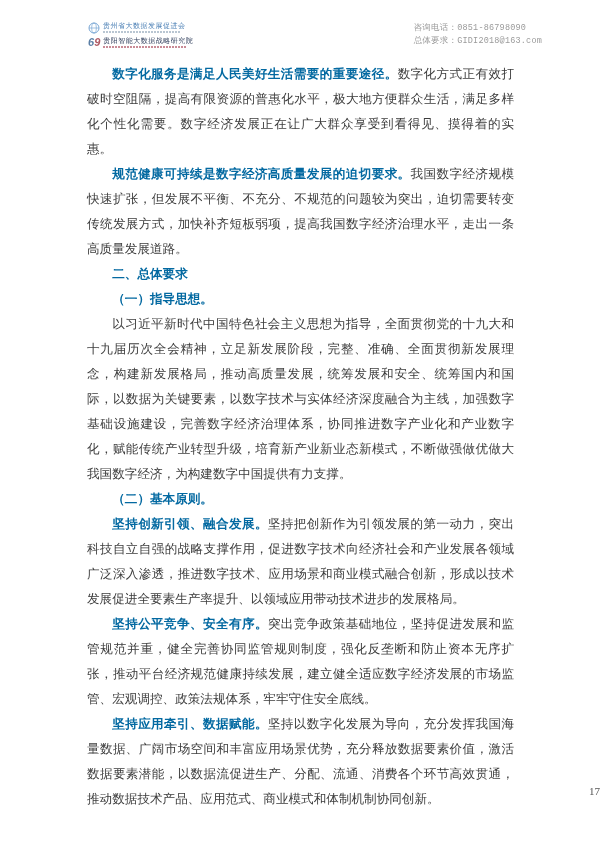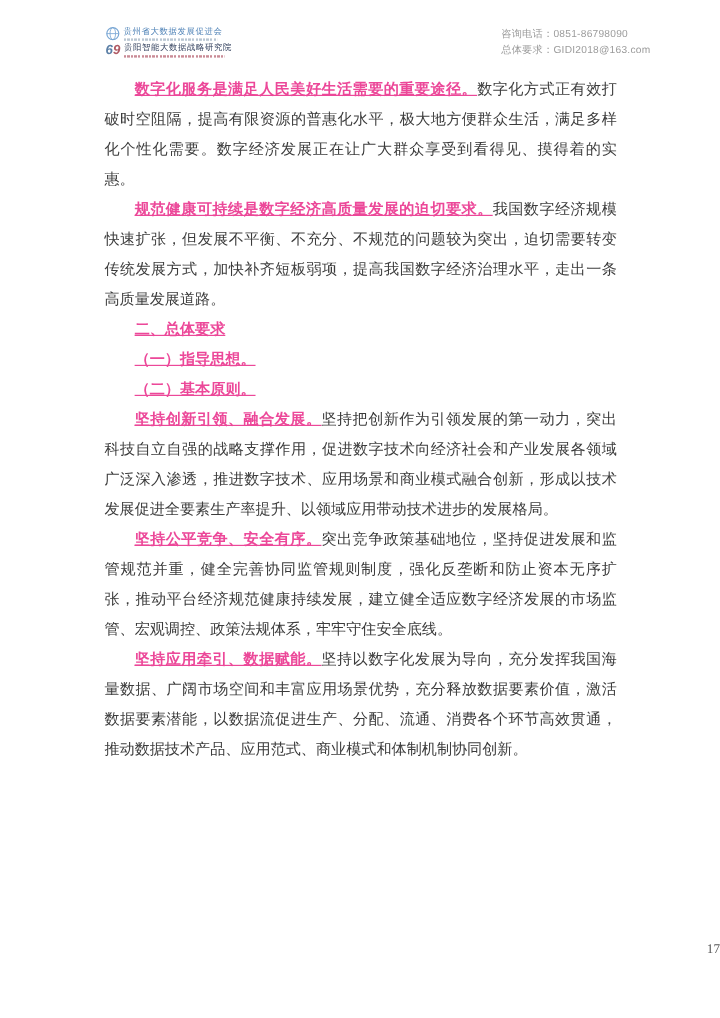--- a/index.html
+++ b/index.html
@@ -13,21 +13,21 @@
   .page{
     position:absolute;inset:0;background:#ffffff;
   }
 
   
   .header{
     position:absolute;top:22px;left:88px;right:58px;
     display:flex;justify-content:space-between;align-items:flex-start;
   }
   .logos{display:flex;flex-direction:column;gap:3px;}
-  .logo-row{display:flex;align-items:center;gap:3px;}
+  .logo-row{display:flex;gap:3px;}
   .globe-icon{
     width:12px;height:12px;flex:0 0 auto;
   }
   .logo1-textcol{display:flex;flex-direction:column;}
   .logo1-text{
     font-family:"Liberation Sans","DejaVu Sans",sans-serif;
     font-size:7px;line-height:8px;color:#4a7fb5;letter-spacing:.5px;white-space:nowrap;
   }
   .caption-line{
     margin-top:1px;height:2px;width:78px;
@@ -43,34 +43,34 @@
   .logo2-text{
     font-family:"Liberation Sans","DejaVu Sans",sans-serif;
     font-size:7px;line-height:8px;color:#33415e;letter-spacing:.5px;white-space:nowrap;
   }
   .redline{
     margin-top:1px;height:2px;width:84px;
     background:repeating-linear-gradient(90deg,#c98b96 0 2px,transparent 2px 3px);
   }
   .contact{
     text-align:left;
-    font-family:Liberation Sans, sans-serif;
+    font-family:Liberation Mono, monospace;
     font-size:8.5px;line-height:13px;color:#9b9b9b;letter-spacing:.2px;margin-left:14px;
   }
 
   
   .main{
     position:absolute;left:87px;right:86px;top:62px;
     font-size:12.6px;line-height:25px;color:#3c3c3c;
     text-align:justify;
   }
   .main p{margin:0;text-indent:2em;}
   .lead,.heading{
     font-family:"Liberation Sans","DejaVu Sans",sans-serif;
-    font-weight:700;color:#ec4899;text-decoration:underline;
+    font-weight:700;color:#0369a1;
   }
   .heading{margin:0;text-indent:2em;}
 
   
   .footer{
     position:absolute;left:0;right:0;top:785px;
     text-align:right;
     font-size:11px;color:#555555;
   }
 </style>
@@ -104,20 +104,21 @@
       <div><span>咨询电话：</span><span>0851-86798090</span></div>
       <div><span>总体要求：</span><span>GIDI2018@163.com</span></div>
     </div>
   </div>
 
   <div class="main">
     <p><span class="lead">数字化服务是满足人民美好生活需要的重要途径。</span><span>数字化方式正有效打破时空阻隔，提高有限资源的普惠化水平，极大地方便群众生活，满足多样化个性化需要。数字经济发展正在让广大群众享受到看得见、摸得着的实惠。</span></p>
     <p><span class="lead">规范健康可持续是数字经济高质量发展的迫切要求。</span><span>我国数字经济规模快速扩张，但发展不平衡、不充分、不规范的问题较为突出，迫切需要转变传统发展方式，加快补齐短板弱项，提高我国数字经济治理水平，走出一条高质量发展道路。</span></p>
     <p class="heading">二、总体要求</p>
     <p class="heading">（一）指导思想。</p>
+    <p><span>以习近平新时代中国特色社会主义思想为指导，全面贯彻党的十九大和十九届历次全会精神，立足新发展阶段，完整、准确、全面贯彻新发展理念，构建新发展格局，推动高质量发展，统筹发展和安全、统筹国内和国际，以数据为关键要素，以数字技术与实体经济深度融合为主线，加强数字基础设施建设，完善数字经济治理体系，协同推进数字产业化和产业数字化，赋能传统产业转型升级，培育新产业新业态新模式，不断做强做优做大我国数字经济，为构建数字中国提供有力支撑。</span></p>
     <p class="heading">（二）基本原则。</p>
     <p><span class="lead">坚持创新引领、融合发展。</span><span>坚持把创新作为引领发展的第一动力，突出科技自立自强的战略支撑作用，促进数字技术向经济社会和产业发展各领域广泛深入渗透，推进数字技术、应用场景和商业模式融合创新，形成以技术发展促进全要素生产率提升、以领域应用带动技术进步的发展格局。</span></p>
     <p><span class="lead">坚持公平竞争、安全有序。</span><span>突出竞争政策基础地位，坚持促进发展和监管规范并重，健全完善协同监管规则制度，强化反垄断和防止资本无序扩张，推动平台经济规范健康持续发展，建立健全适应数字经济发展的市场监管、宏观调控、政策法规体系，牢牢守住安全底线。</span></p>
     <p><span class="lead">坚持应用牵引、数据赋能。</span><span>坚持以数字化发展为导向，充分发挥我国海量数据、广阔市场空间和丰富应用场景优势，充分释放数据要素价值，激活数据要素潜能，以数据流促进生产、分配、流通、消费各个环节高效贯通，推动数据技术产品、应用范式、商业模式和体制机制协同创新。</span></p>
   </div>
 
   <div class="footer">
     <span>17</span>
   </div>
 

